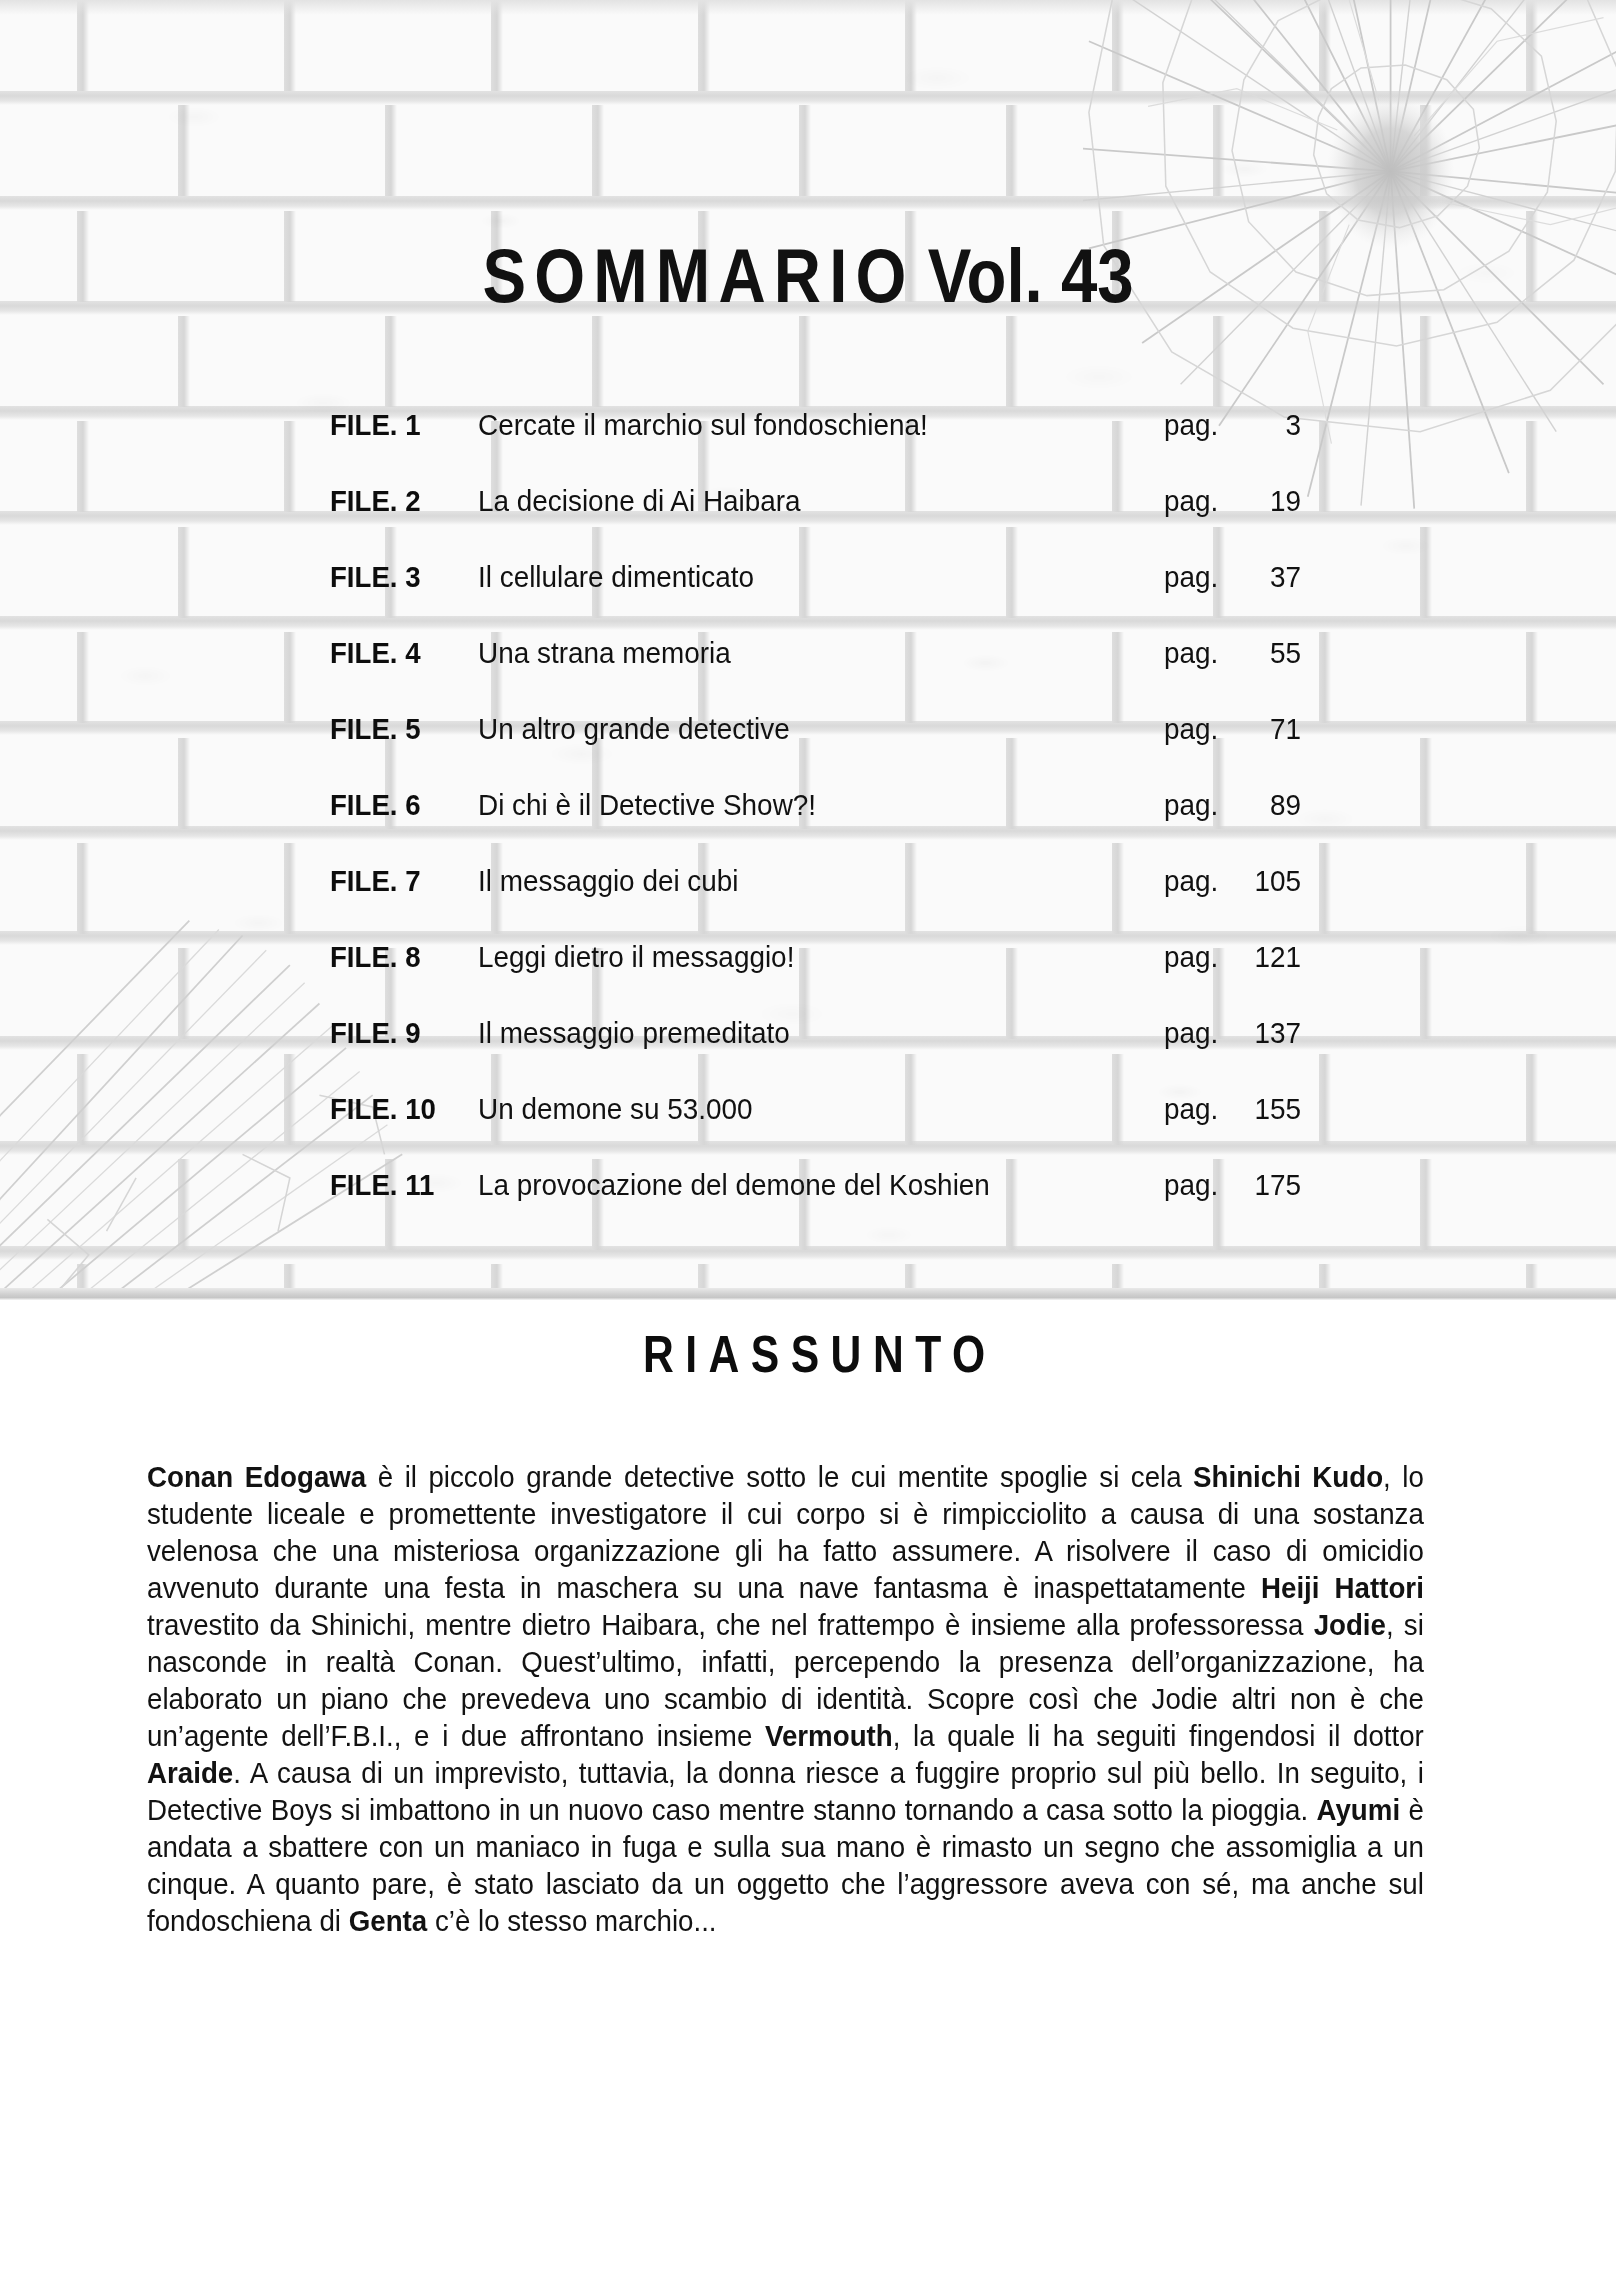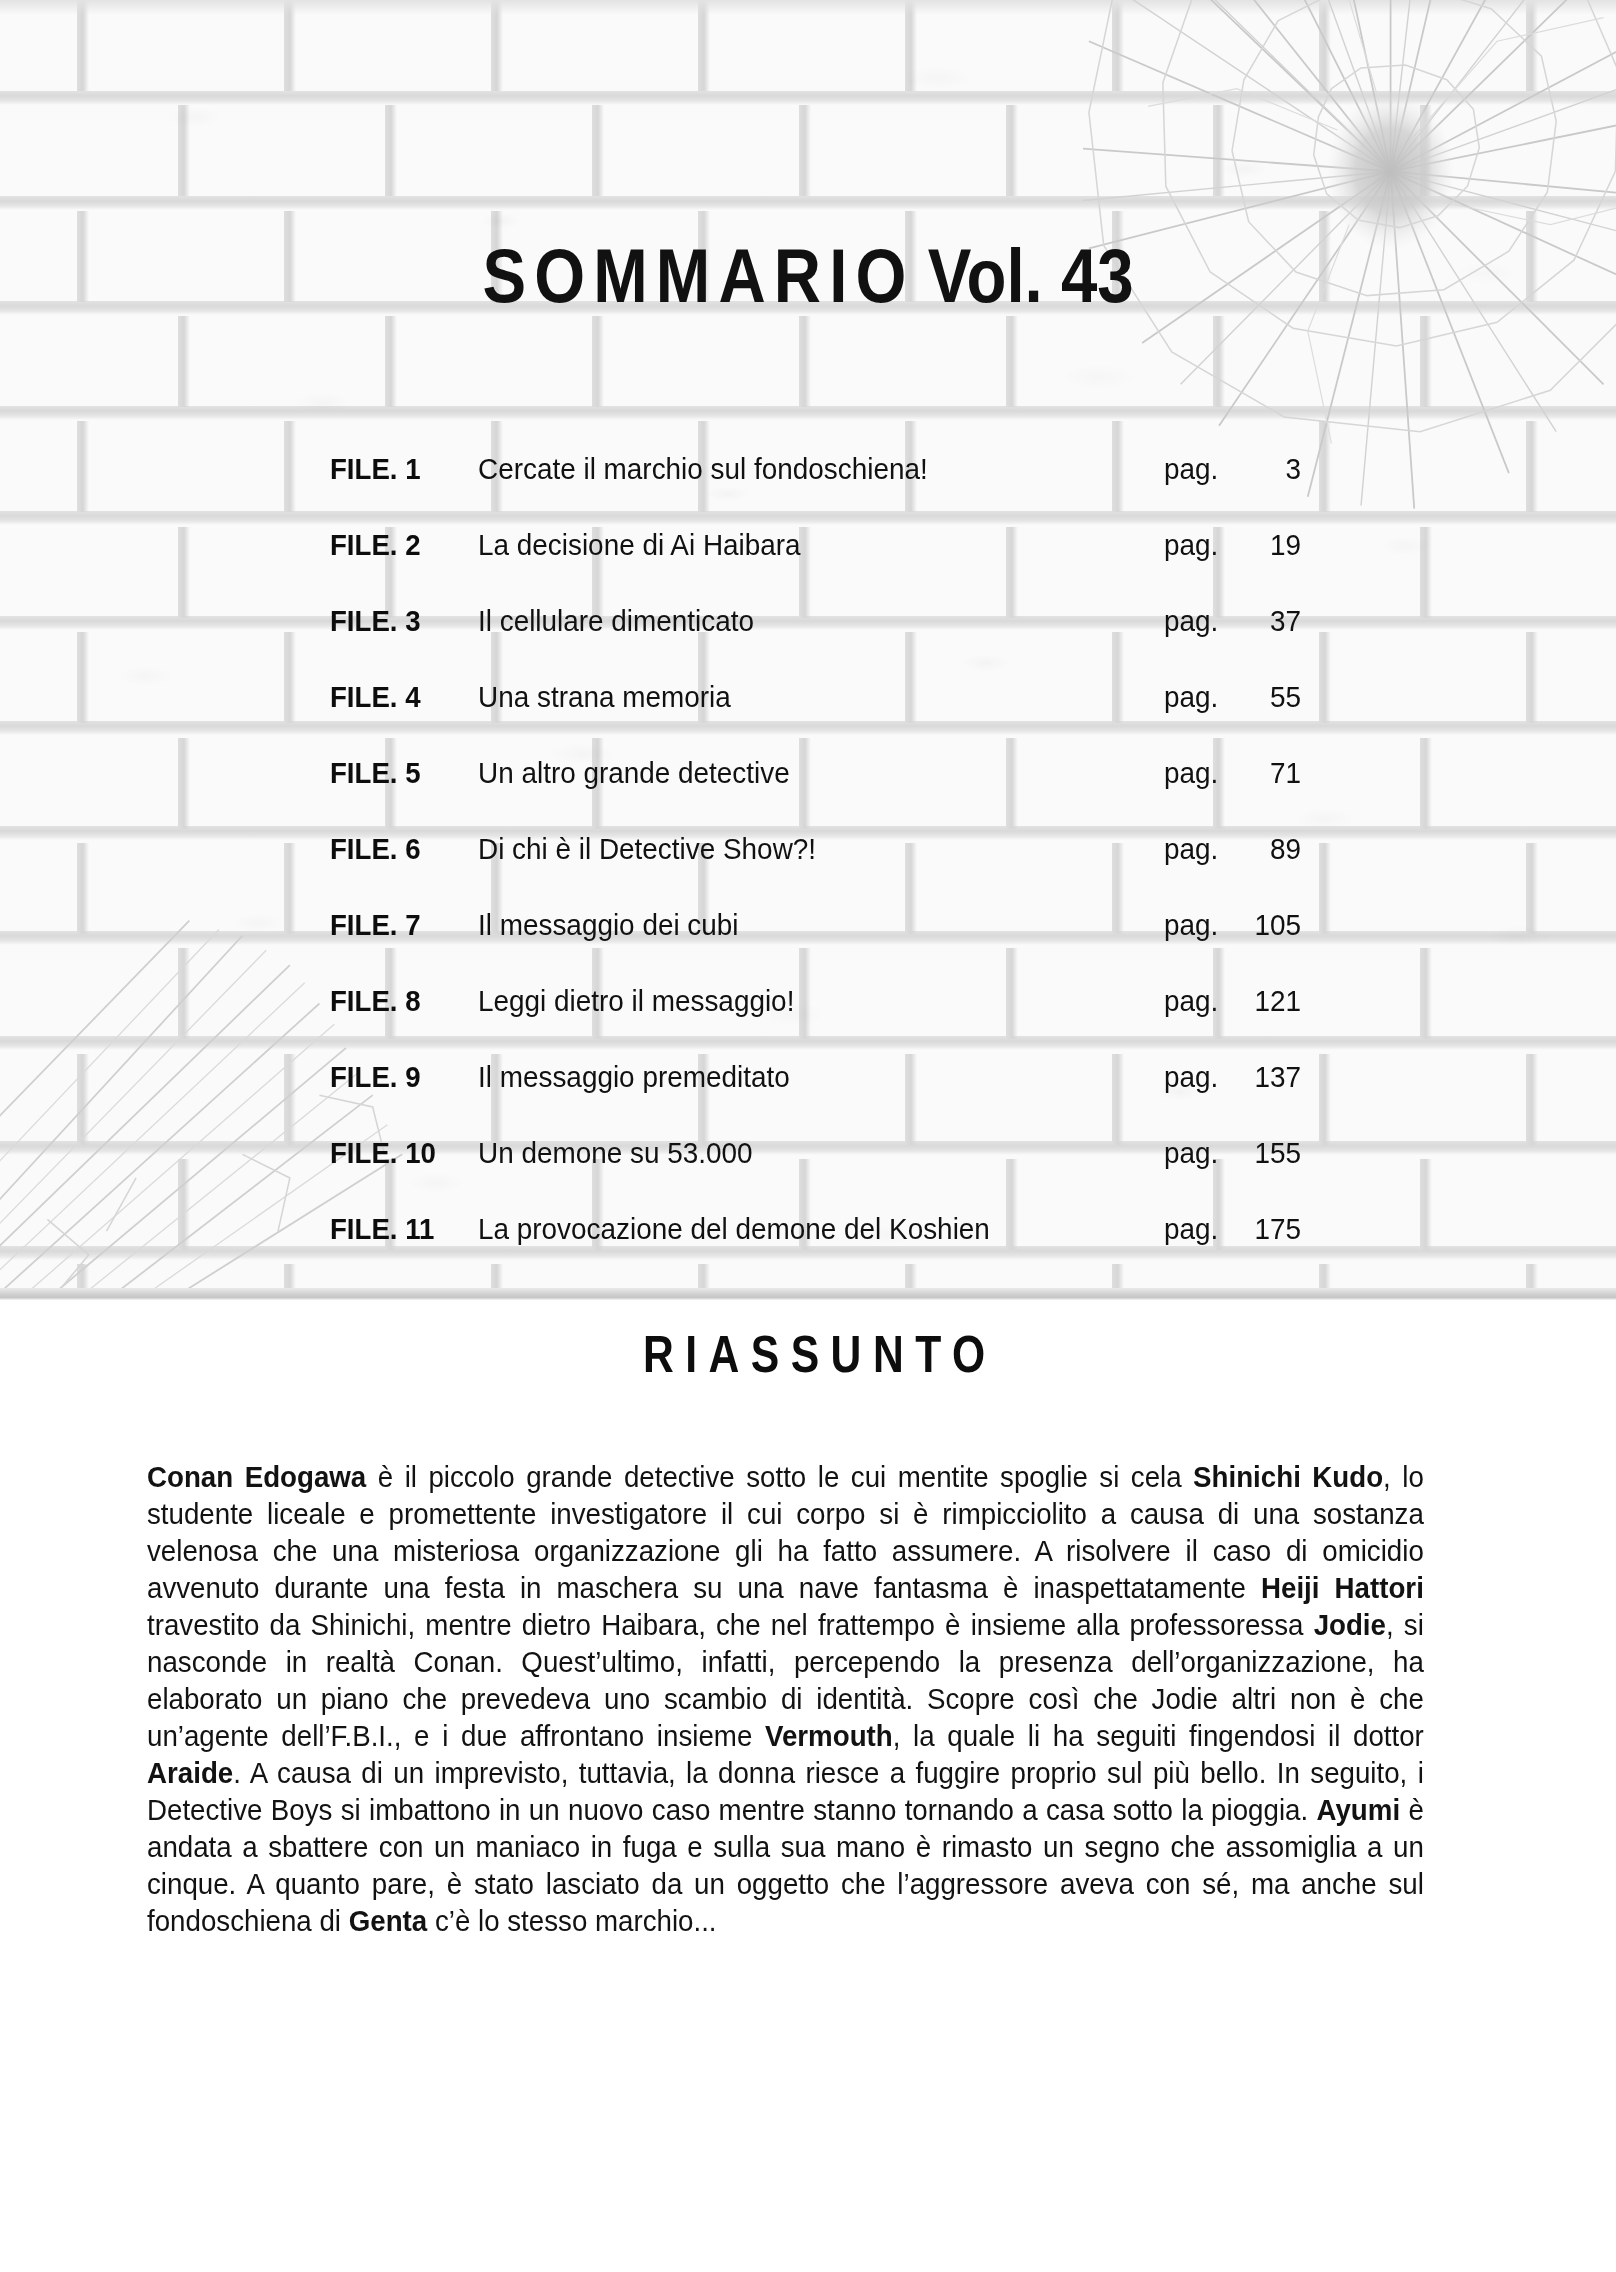--- a/index.html
+++ b/index.html
@@ -123,21 +123,20 @@
   }
   #title .tl { letter-spacing: 9.5px; }
   #title .tv { letter-spacing: 0px; margin-left: 15.4px; }
 
   
   #toc {
     position: absolute;
     left: 330px;
     top: 408px;
     width: 971px;
-    margin-top: 44px;
   }
   .toc-row {
     display: flex;
     align-items: baseline;
     height: 76px;
   }
   .toc-file {
     width: 148px;
     flex: 0 0 148px;
     font-size: 30px;

